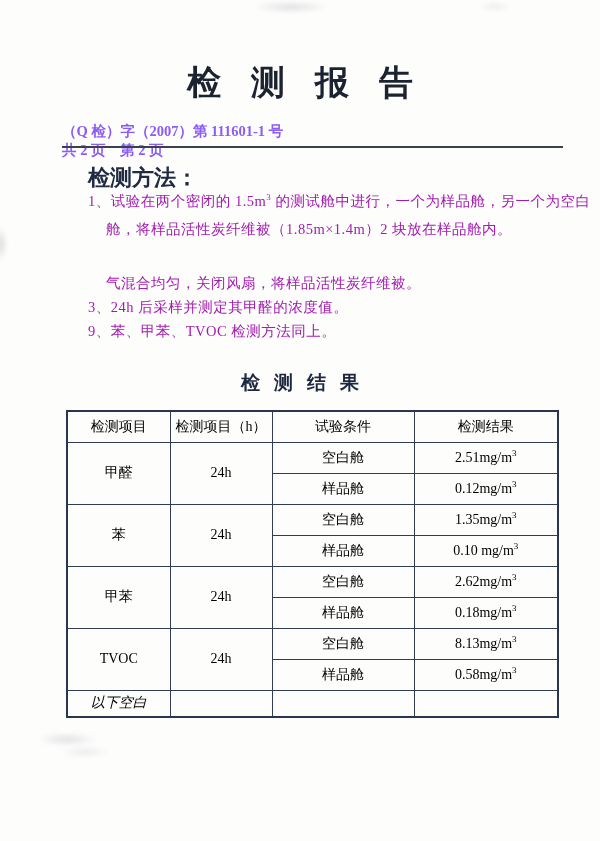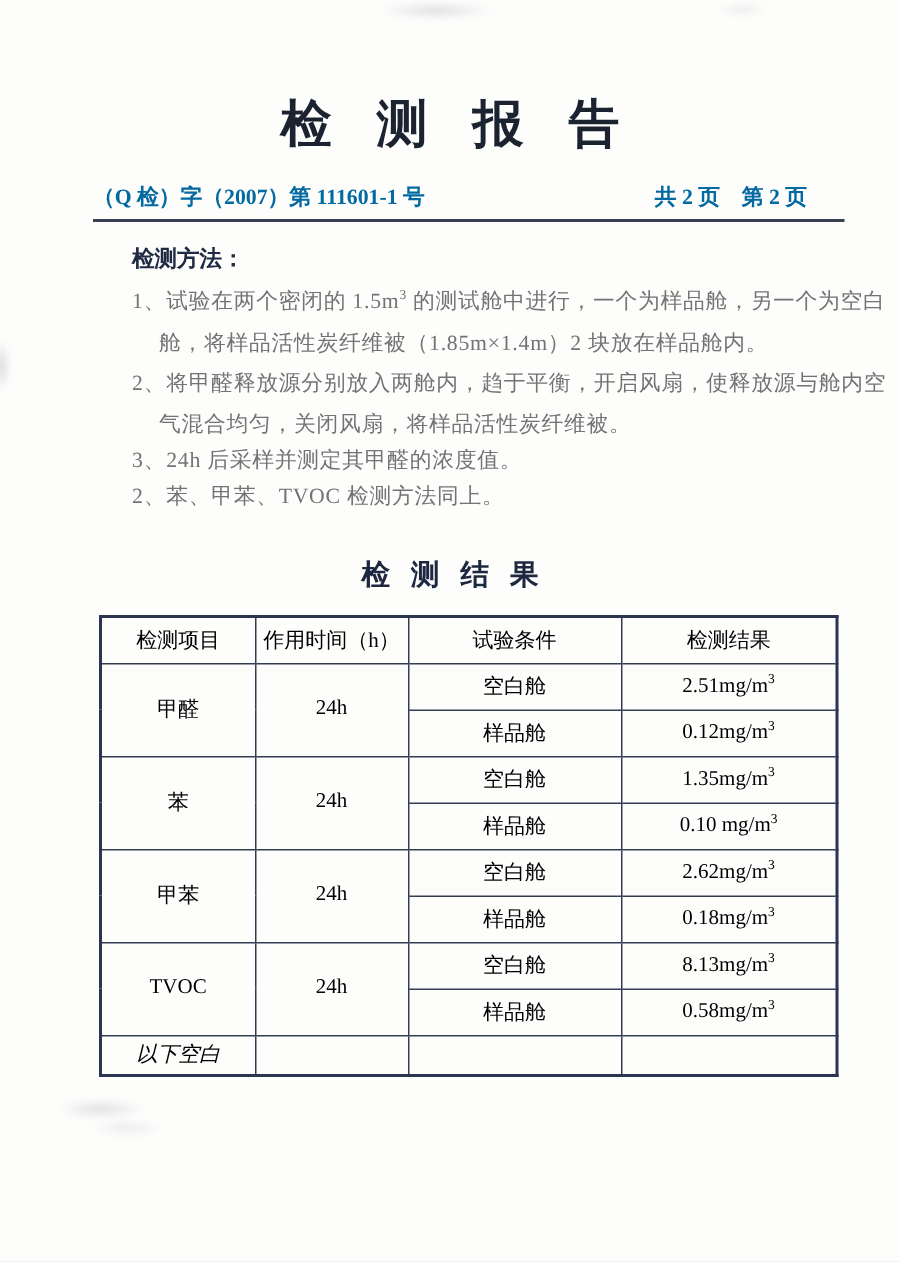--- a/index.html
+++ b/index.html
@@ -16,36 +16,37 @@
   .report-title{
     position:absolute;top:60px;left:0;right:0;
     text-align:center;
     font-size:34px;font-weight:700;
     letter-spacing:30px;padding-left:30px;
     color:#1b2230;
     white-space:nowrap;
   }
   .doc-row{
     position:absolute;top:122px;left:62px;width:476px;
-    display:flex;justify-content:space-between;align-items:baseline;
-    font-size:14.5px;font-weight:700;color:#0369a1;
+    display:flex;justify-content:center;align-items:baseline;
+    font-size:14.5px;font-weight:700;color:#8b5cf6;
     white-space:nowrap;
+    flex-direction:column;
   }
   .header-rule{
     position:absolute;top:146px;left:62px;width:501px;height:2px;
     background:#39404f;
   }
   
   .methods-heading{
     position:absolute;top:163px;left:88px;
-    font-size:15px;font-weight:700;color:#202a42;
+    font-size:22px;font-weight:700;color:#202a42;
   }
   .m-line{
     position:absolute;left:88px;
-    font-size:14.5px;line-height:20px;color:#737373;
+    font-size:14.5px;line-height:20px;color:#a21caf;
     white-space:nowrap;letter-spacing:0.5px;
   }
   .m-line.cont{left:106px;text-align:center;}
   .m-line sup{font-size:9px;vertical-align:super;line-height:0;}
   
   .results-heading{
     position:absolute;top:370px;left:0;right:0;
     text-align:center;
     font-size:19px;font-weight:700;
     letter-spacing:14px;padding-left:14px;
@@ -100,46 +101,43 @@
   <div class="header-rule"></div>
 
   <div class="methods-heading">检测方法：</div>
 
   <div class="m-line" style="top:191px">
     <span>1、试验在两个密闭的 1.5m</span><sup>3</sup><span> 的测试舱中进行，一个为样品舱，另一个为空白</span>
   </div>
   <div class="m-line cont" style="top:219px">
     <span>舱，将样品活性炭纤维被（1.85m×1.4m）2 块放在样品舱内。</span>
   </div>
-  <div class="m-line" style="top:246px">
-    <span>2、将甲醛释放源分别放入两舱内，趋于平衡，开启风扇，使释放源与舱内空</span>
-  </div>
   <div class="m-line cont" style="top:273px">
     <span>气混合均匀，关闭风扇，将样品活性炭纤维被。</span>
   </div>
   <div class="m-line" style="top:297px">
     <span>3、24h 后采样并测定其甲醛的浓度值。</span>
   </div>
   <div class="m-line" style="top:321px">
-    <span>2、苯、甲苯、TVOC 检测方法同上。</span>
+    <span>9、苯、甲苯、TVOC 检测方法同上。</span>
   </div>
 
   <div class="results-heading">检测结果</div>
 
   <table class="results">
     <colgroup>
       <col style="width:103px">
         <col style="width:102px">
         <col style="width:142px">
         <col style="width:144px">
     </colgroup>
     <tbody>
         <tr class="hdr">
       <th>检测项目</th>
-      <th>作用时间（h）</th>
+      <th>检测项目（h）</th>
       <th>试验条件</th>
       <th>检测结果</th>
     </tr>
 
     <tr class="data">
       <td rowspan="2">甲醛</td>
       <td rowspan="2">24h</td>
       <td>空白舱</td>
       <td><span>2.51mg/m</span><sup>3</sup></td>
     </tr>

